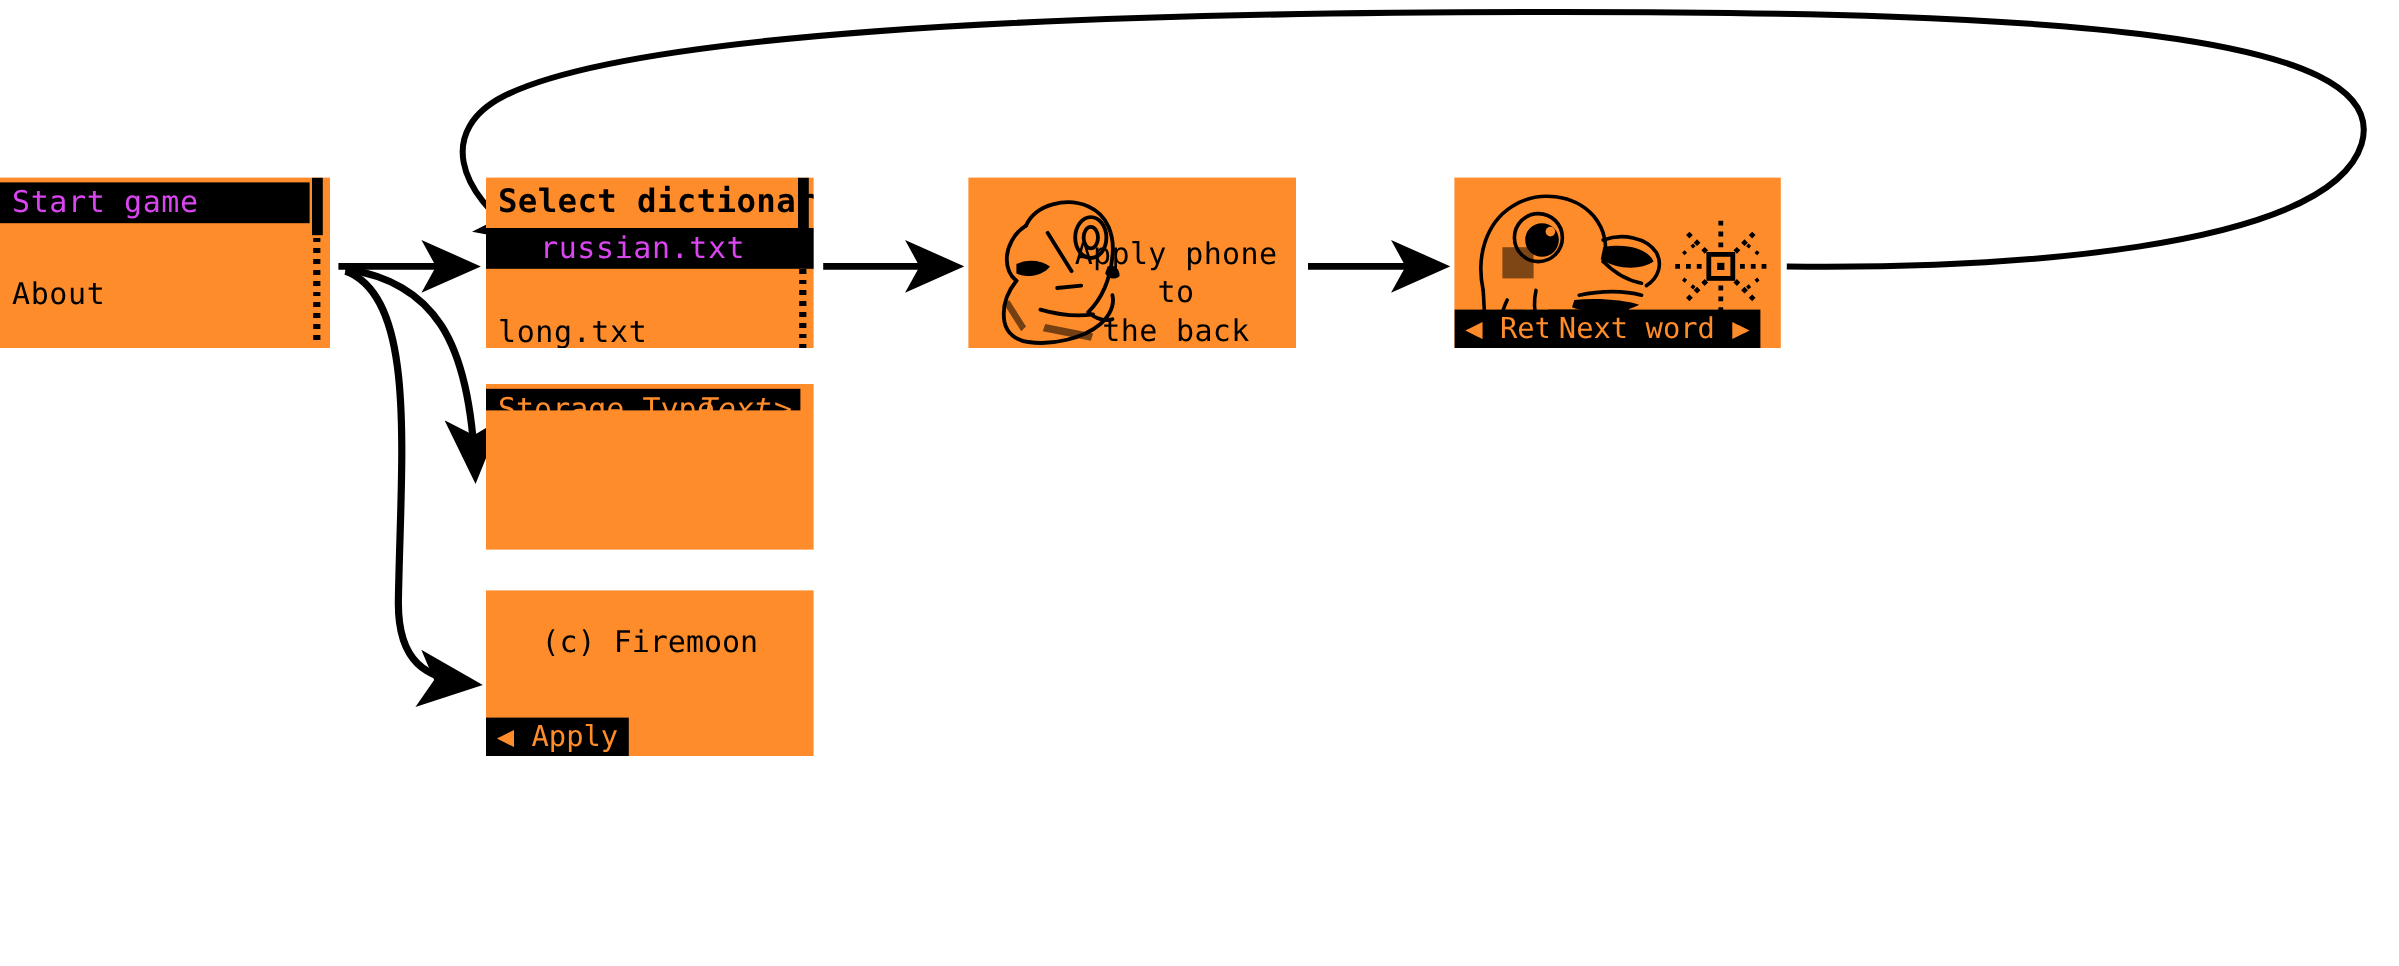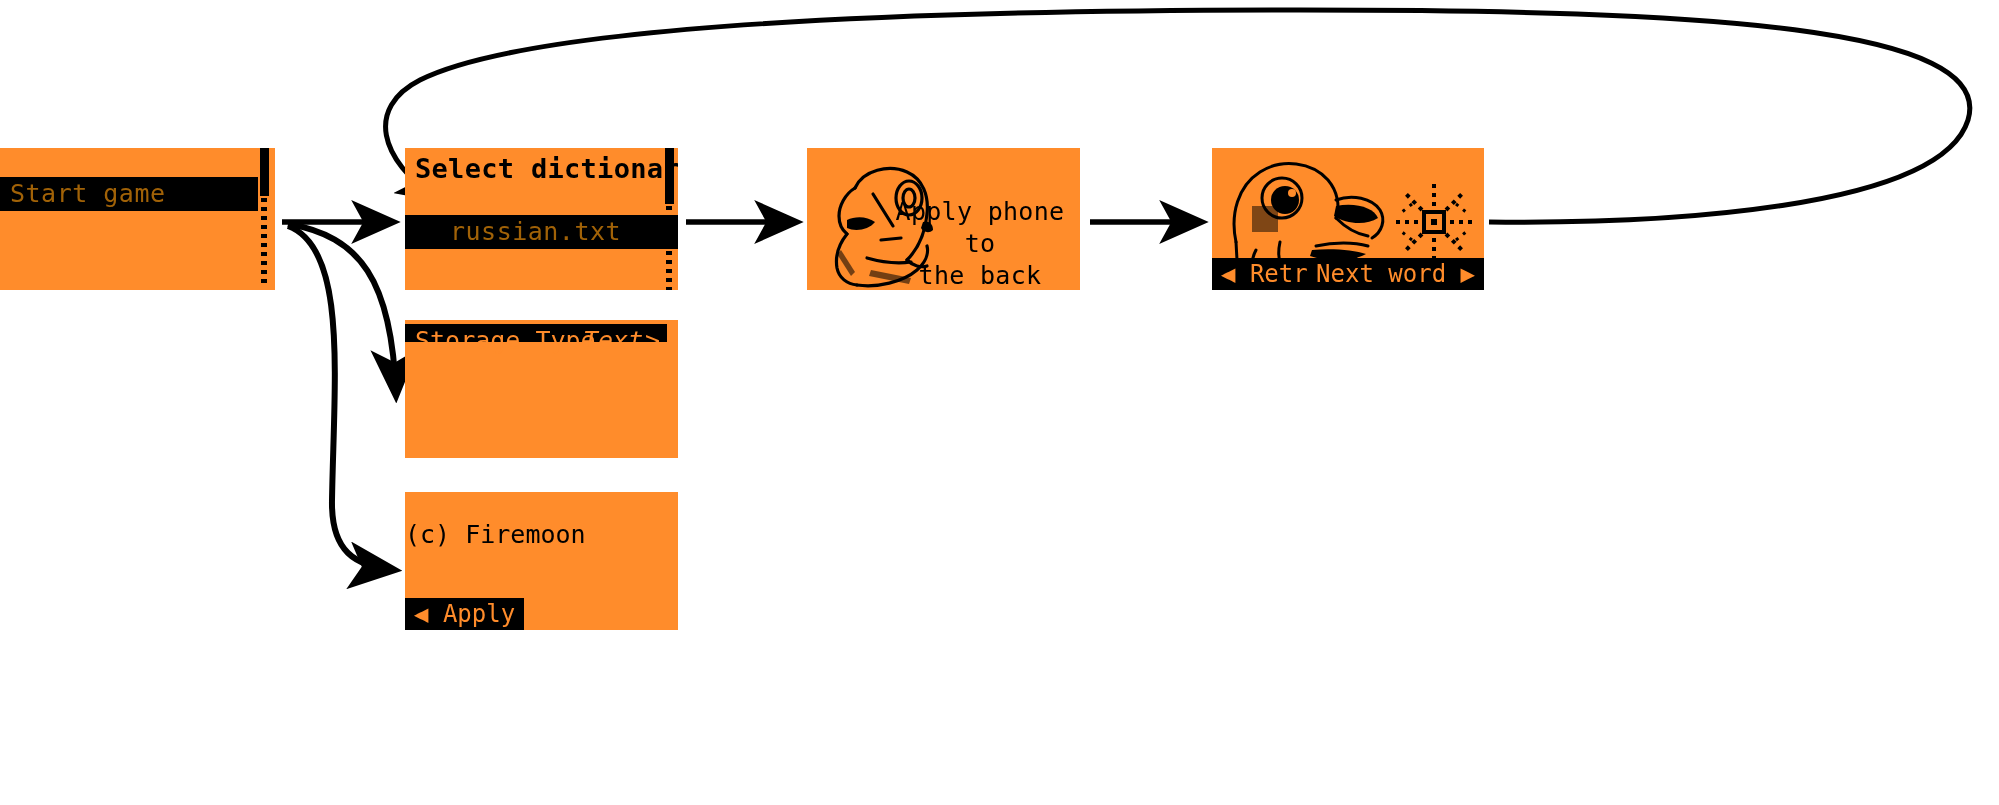--- a/index.html
+++ b/index.html
@@ -69,22 +69,21 @@
     left: 0;
     height: 34px;
     line-height: 34px;
     font-size: 25px;
     letter-spacing: 0.5px;
     white-space: nowrap;
     padding-left: 10px;
   }
   .row.sel {
     background: #000000;
-    color: #a16207;
-    margin-top: 25px;
+    color: #d946ef;
   }
 
   .title-bold {
     position: absolute;
     left: 10px;
     font-size: 27px;
     font-weight: bold;
     line-height: 34px;
     white-space: nowrap;
     letter-spacing: 0.3px;
@@ -110,26 +109,26 @@
     position: absolute;
     height: 32px;
     background: #000000;
     color: #FF8C2B;
     font-size: 24px;
     line-height: 32px;
     white-space: nowrap;
     padding: 0 9px;
   }
   .softkey.left  { left: 0; bottom: 0; }
-  .softkey.right { right: 0; bottom: 0; }
+  .softkey.right { right: 17px; bottom: 0; }
 
   .centered-text {
     position: absolute;
     width: 100%;
-    text-align: left;
+    text-align: center;
     font-size: 25px;
     white-space: nowrap;
   }
 
   .righttext {
     position: absolute;
     text-align: center;
     font-size: 25px;
     line-height: 32px;
     letter-spacing: 0.3px;
@@ -167,34 +166,40 @@
              C 1996,26 1700,10 1300,10
              C 850,10 520,30 420,80
              C 365,108 380,160 436,198" fill="none" stroke="#000" stroke-width="5" marker-end="url(#ah)"></path>
   </svg>
 
   <div class="screen" style="left:0px; top:148px; width:275px; height:142px;">
     <div class="screen-body">
       <div class="row sel" style="top:4px; width:258px;">
         <span>Start game</span>
       </div>
+      <div class="row" style="top:80px; width:258px;">
+        <span>About</span>
+      </div>
 
       <div class="scrollbar" style="right:6px;">
         <div class="sb-thumb" style="height:48px;"></div>
         <div class="sb-track" style="top:50px; height:90px;"></div>
       </div>
     </div>
   </div>
 
   <div class="screen" style="left:405px; top:148px; width:273px; height:142px;">
     <div class="screen-body">
       <div class="title-bold" style="top:4px;">Select dictionary</div>
 
       <div class="row sel" style="top:42px; width:288px;padding-left:45px;">
         <span>russian.txt</span>
+      </div>
+      <div class="row" style="top:112px; width:258px;">
+        <span>long.txt</span>
       </div>
 
       <div class="scrollbar" style="right:4px;">
         <div class="sb-thumb" style="height:56px;"></div>
         <div class="sb-track" style="top:58px; height:84px;"></div>
       </div>
     </div>
   </div>
 
   <div class="screen" style="left:405px; top:320px; width:273px; height:138px;">

